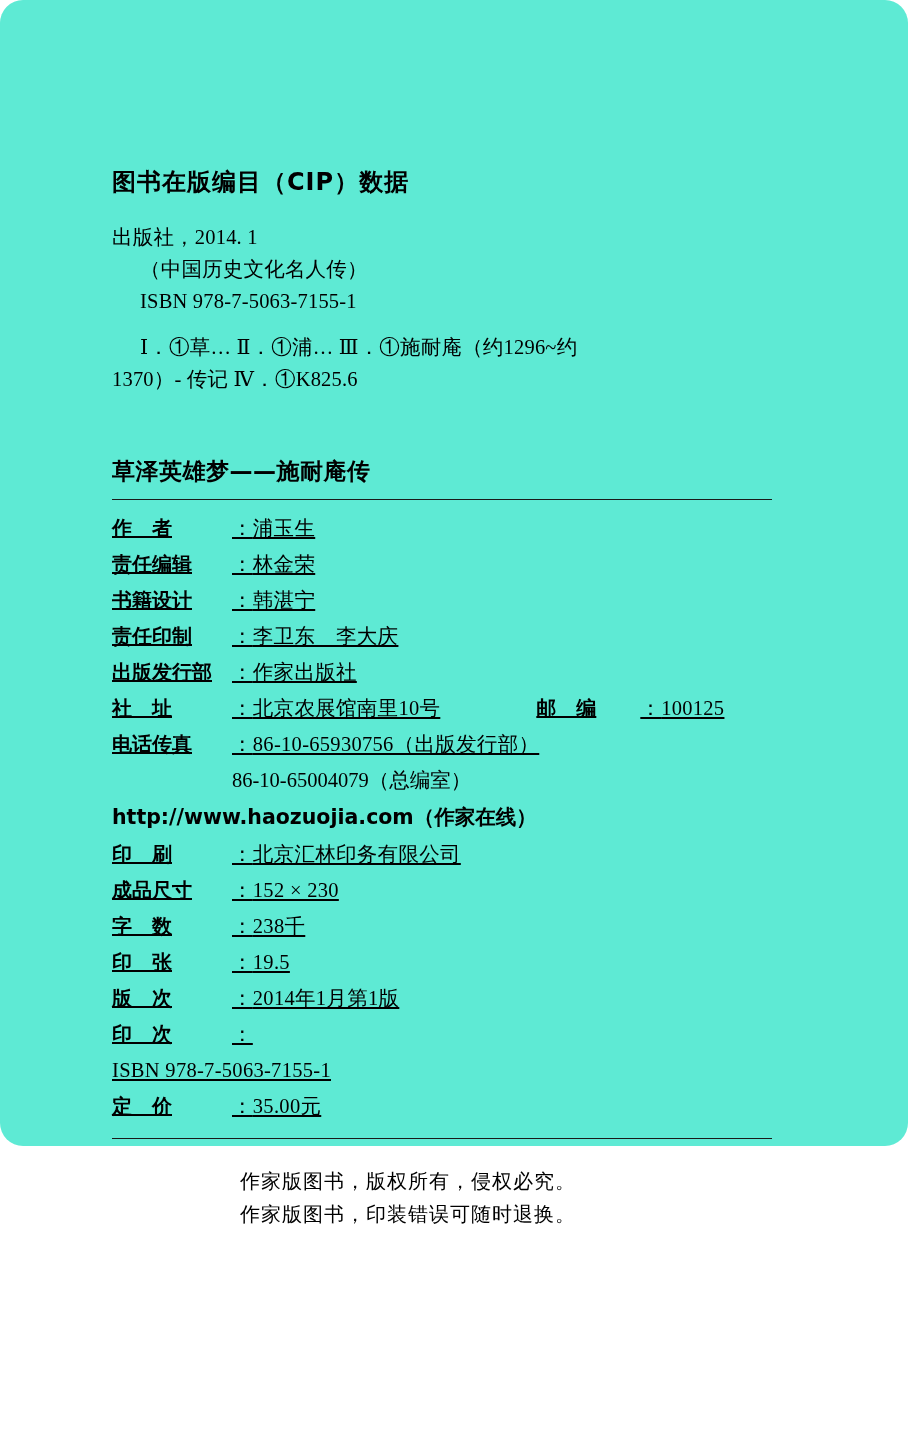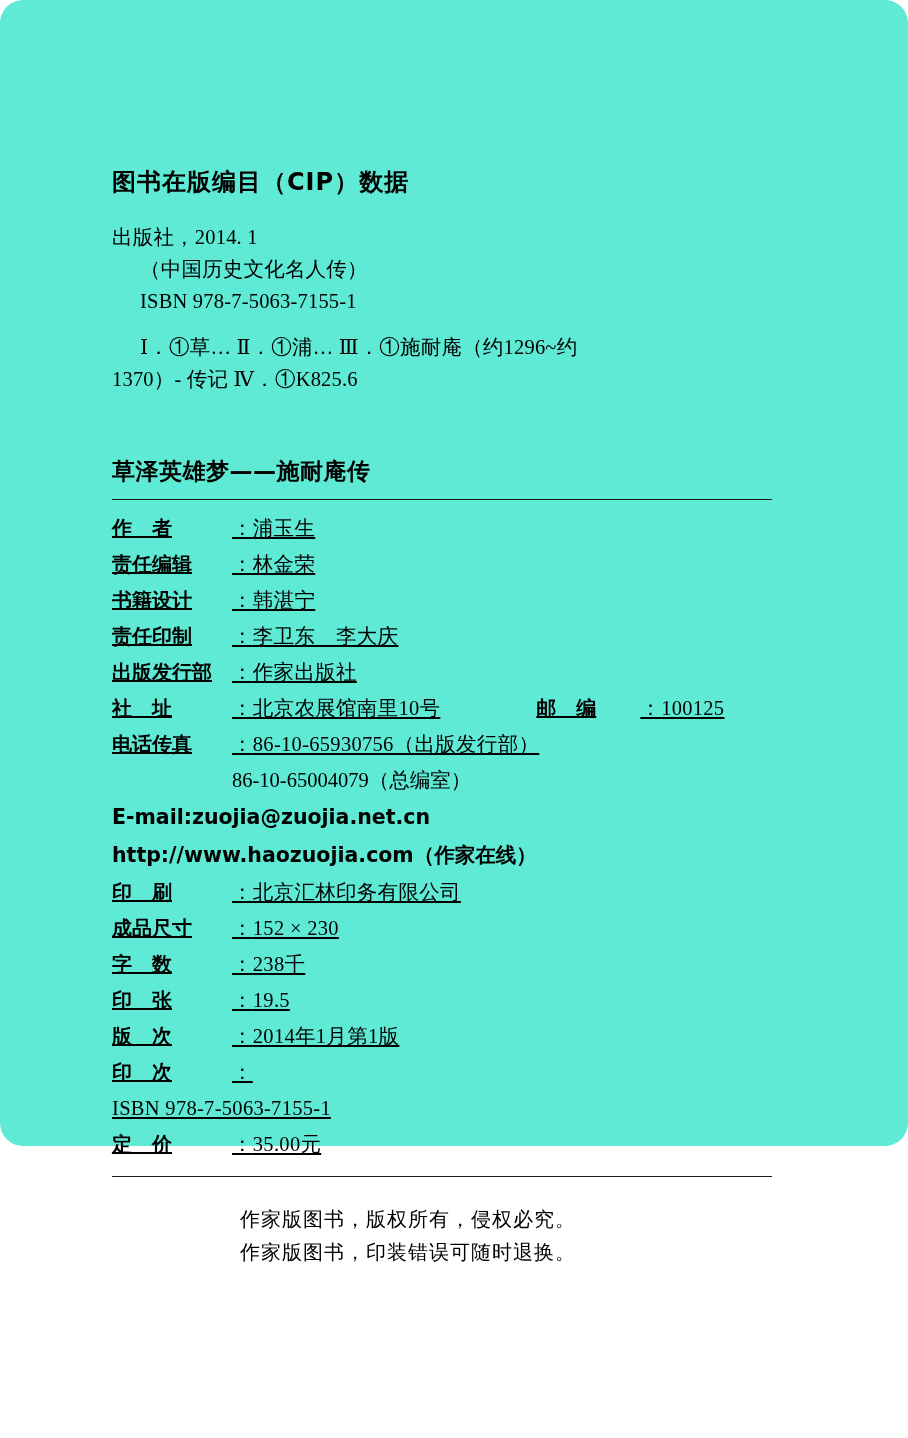--- a/index.html
+++ b/index.html
@@ -204,23 +204,20 @@
         <span class="val">100125</span>
       </div>
 
       <div class="row">
         <span class="lbl solid">电话传真</span>
         <span class="val">：</span>
         <span class="val">86-10-65930756（出版发行部）</span>
       </div>
       <div class="row-indent">86-10-65004079（总编室）</div>
 
-      <div class="bold-line">
-        <span>E-mail:zuojia@zuojia.net.cn</span>
-      </div>
 
       <div class="bold-line">
         <span>http://www.haozuojia.com</span><span class="plain">（作家在线）</span>
       </div>
 
       <div class="row">
         <span class="lbl">印　刷</span>
         <span class="val">：</span>
         <span class="val">北京汇林印务有限公司</span>
       </div>

